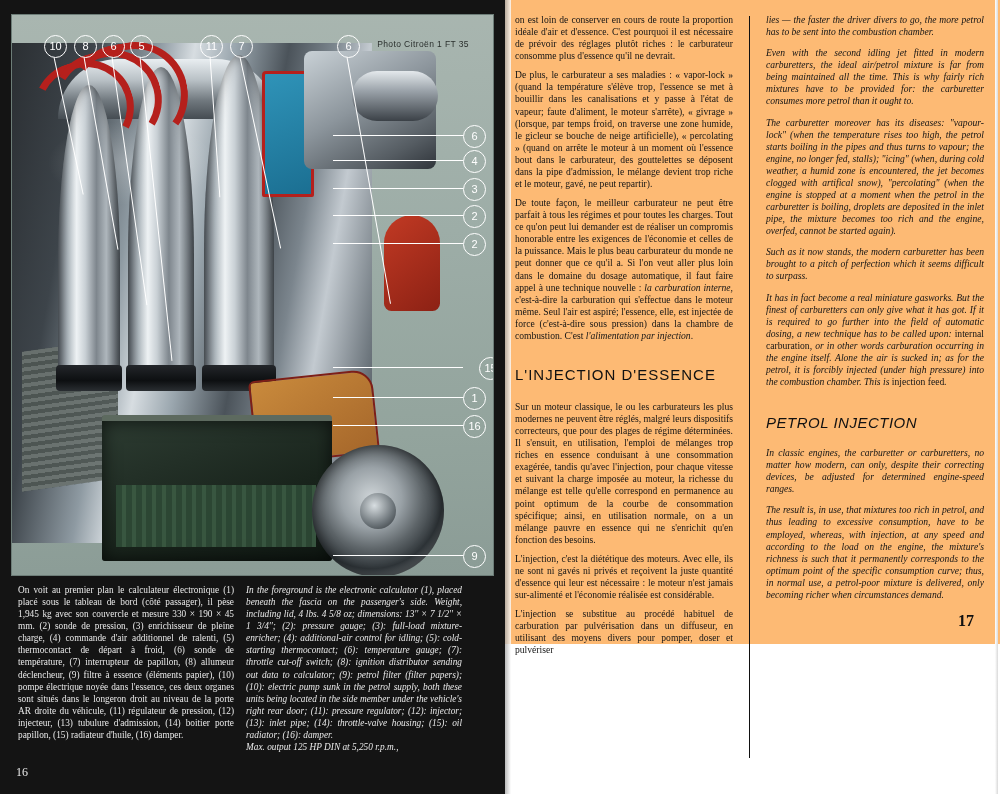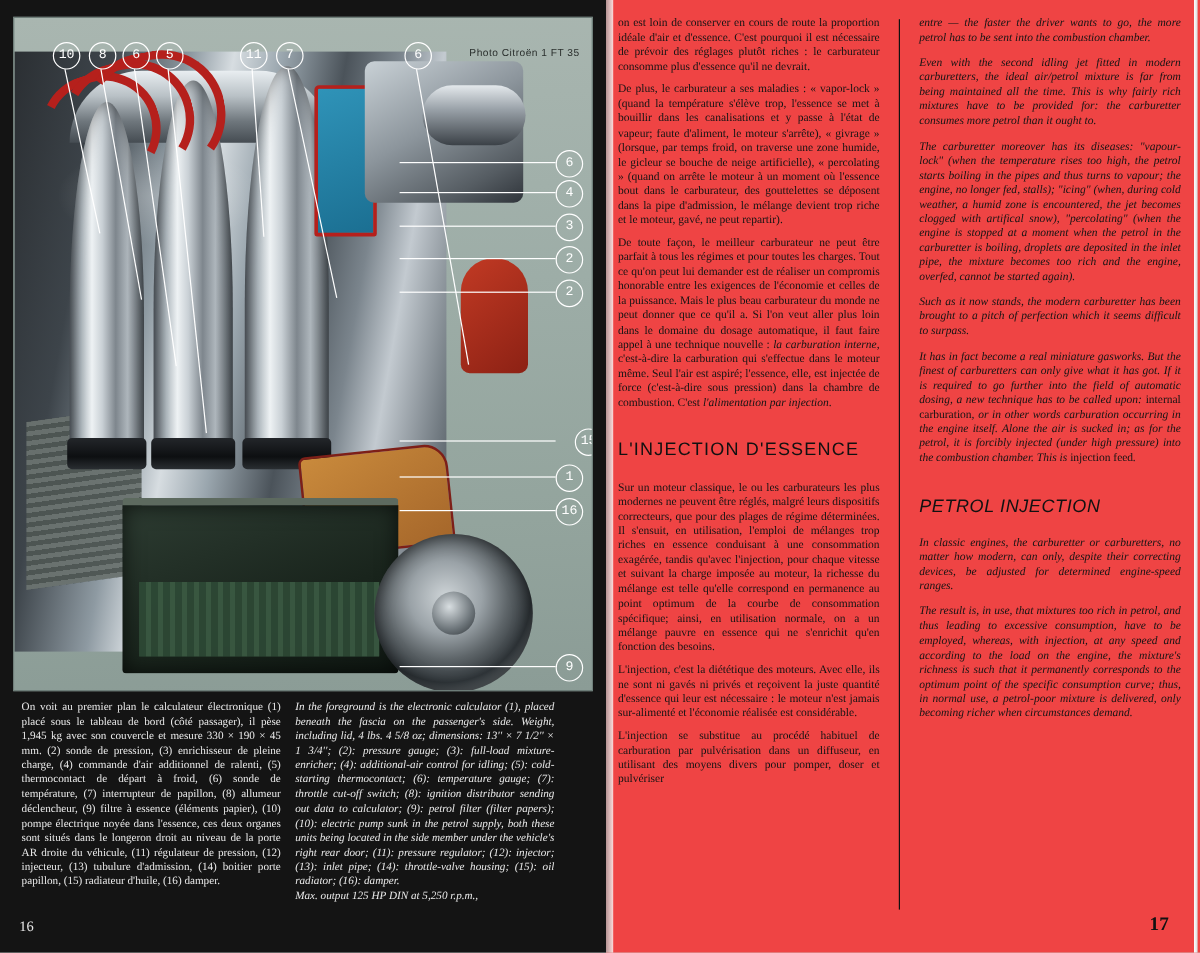--- a/index.html
+++ b/index.html
@@ -119,28 +119,28 @@
     background:linear-gradient(150deg,#c98a3c,#a5662a);
     border:2px solid #7d1f18;border-radius:6px 20px 6px 6px;
     transform:rotate(-6deg);
   }
   .red-part{
     position:absolute;left:372px;top:200px;width:56px;height:96px;
     background:linear-gradient(140deg,#c23a24,#8c2114);
     border-radius:30px 30px 8px 8px;
   }
   .photo-credit{
-    position:absolute;right:10px;top:24px;
+    position:absolute;right:24px;top:24px;
     color:#2a2f2d;font-family:"Liberation Sans",sans-serif;
     font-size:8.5px;letter-spacing:.4px;
   }
   .callout{
     position:absolute;width:21px;height:21px;border-radius:50%;
     border:1.4px solid #ffffff;color:#ffffff;
-    font-family:Liberation Mono, monospace;font-size:11px;
+    font-family:Liberation Sans, sans-serif;font-size:11px;
     display:flex;align-items:center;justify-content:center;
     line-height:1;background:transparent;
   }
   .leader{position:absolute;background:#ffffff;height:1.2px;transform-origin:0 50%;}
 
   .caption{
     position:relative;
     display:flex;gap:12px;
     margin:8px 10px 0 10px;
     color:#e9e9e9;
@@ -148,21 +148,21 @@
   .cap-col{width:216px;font-size:9.3px;line-height:1.3;text-align:justify;}
   .cap-fr{font-style:normal;}
   .cap-en{font-style:italic;}
   .folio-left{
     position:absolute;left:16px;bottom:14px;
     color:#e9e9e9;font-size:12px;
   }
 
   
   .page-right{
-    position:relative;width:495px;height:794px;background:#ef4444;
+    position:relative;width:495px;height:644px;background:#fdba74;
     box-sizing:border-box;padding:14px 16px 10px 10px;
   }
   .gutter{
     position:absolute;left:0;top:0;width:6px;height:794px;
     background:linear-gradient(90deg,#a8a8a8,#ffffff);
     opacity:.8;
   }
   .cols{display:flex;gap:16px;height:740px;}
   .col{width:224px;font-size:9.6px;line-height:1.26;text-align:justify;color:#141414;}
   .col.fr p{margin:0 0 7px 0;}
@@ -286,21 +286,21 @@
         <p><span>De toute façon, le meilleur carburateur ne peut être parfait à tous les régimes et pour toutes les charges. Tout ce qu'on peut lui demander est de réaliser un compromis honorable entre les exigences de l'économie et celles de la puissance. Mais le plus beau carburateur du monde ne peut donner que ce qu'il a. Si l'on veut aller plus loin dans le domaine du dosage automatique, il faut faire appel à une technique nouvelle : </span><span class="ital">la carburation interne</span><span>, c'est-à-dire la carburation qui s'effectue dans le moteur même. Seul l'air est aspiré; l'essence, elle, est injectée de force (c'est-à-dire sous pression) dans la chambre de combustion. C'est </span><span class="ital">l'alimentation par injection</span><span>.</span></p>
         <h2 class="head-fr">L'INJECTION D'ESSENCE</h2>
         <p>Sur un moteur classique, le ou les carburateurs les plus modernes ne peuvent être réglés, malgré leurs dispositifs correcteurs, que pour des plages de régime déterminées. Il s'ensuit, en utilisation, l'emploi de mélanges trop riches en essence conduisant à une consommation exagérée, tandis qu'avec l'injection, pour chaque vitesse et suivant la charge imposée au moteur, la richesse du mélange est telle qu'elle correspond en permanence au point optimum de la courbe de consommation spécifique; ainsi, en utilisation normale, on a un mélange pauvre en essence qui ne s'enrichit qu'en fonction des besoins.</p>
         <p>L'injection, c'est la diététique des moteurs. Avec elle, ils ne sont ni gavés ni privés et reçoivent la juste quantité d'essence qui leur est nécessaire : le moteur n'est jamais sur-alimenté et l'économie réalisée est considérable.</p>
         <p>L'injection se substitue au procédé habituel de carburation par pulvérisation dans un diffuseur, en utilisant des moyens divers pour pomper, doser et pulvériser</p>
       </div>
 
       <div class="col-divider"></div>
 
       <div class="col en">
-        <p>entre — the faster the driver wants to go, the more petrol has to be sent into the combustion chamber.</p>
+        <p>lies — the faster the driver divers to go, the more petrol has to be sent into the combustion chamber.</p>
         <p>Even with the second idling jet fitted in modern carburetters, the ideal air/petrol mixture is far from being maintained all the time.  This is why fairly rich mixtures have to be provided for: the carburetter consumes more petrol than it ought to.</p>
         <p>The carburetter moreover has its diseases: "vapour-lock" (when the temperature rises too high, the petrol starts boiling in the pipes and thus turns to vapour; the engine, no longer fed, stalls); "icing" (when, during cold weather, a humid zone is encountered, the jet becomes clogged with artifical snow), "percolating" (when the engine is stopped at a moment when the petrol in the carburetter is boiling, droplets are deposited in the inlet pipe, the mixture becomes too rich and the engine, overfed, cannot be started again).</p>
         <p>Such as it now stands, the modern carburetter has been brought to a pitch of perfection which it seems difficult to surpass.</p>
         <p><span>It has in fact become a real miniature gasworks.  But the finest of carburetters can only give what it has got.  If it is required to go further into the field of automatic dosing, a new technique has to be called upon: </span><span class="roman">internal carburation</span><span>, or in other words carburation occurring in the engine itself.  Alone the air is sucked in; as for the petrol, it is forcibly injected (under high pressure) into the combustion chamber.  This is </span><span class="roman">injection feed</span><span>.</span></p>
         <h2 class="head-en">PETROL INJECTION</h2>
         <p>In classic engines, the carburetter or carburetters, no matter how modern, can only, despite their correcting devices, be adjusted for determined engine-speed ranges.</p>
         <p>The result is, in use, that mixtures too rich in petrol, and thus leading to excessive consumption, have to be employed, whereas, with injection, at any speed and according to the load on the engine, the mixture's richness is such that it permanently corresponds to the optimum point of the specific consumption curve; thus, in normal use, a petrol-poor mixture is delivered, only becoming richer when circumstances demand.</p>
       </div>
     </div>
 

